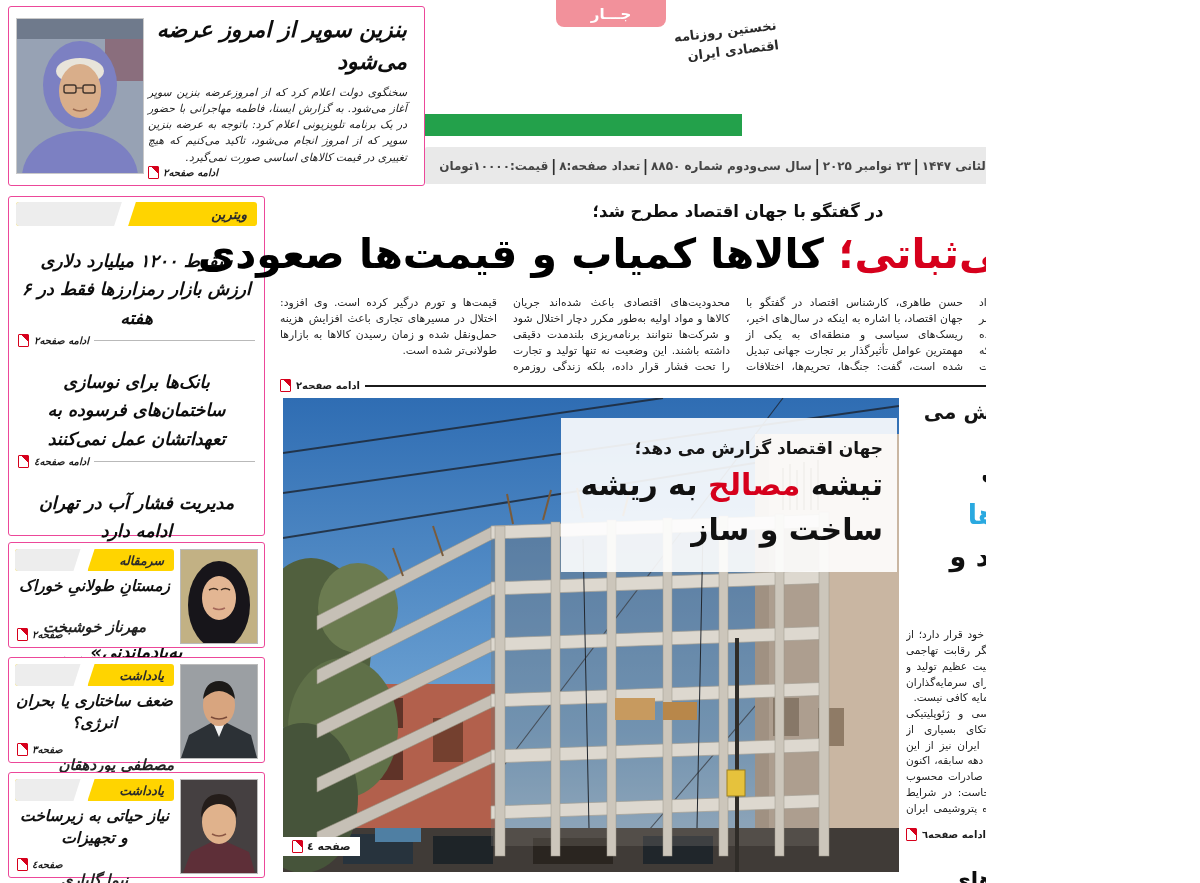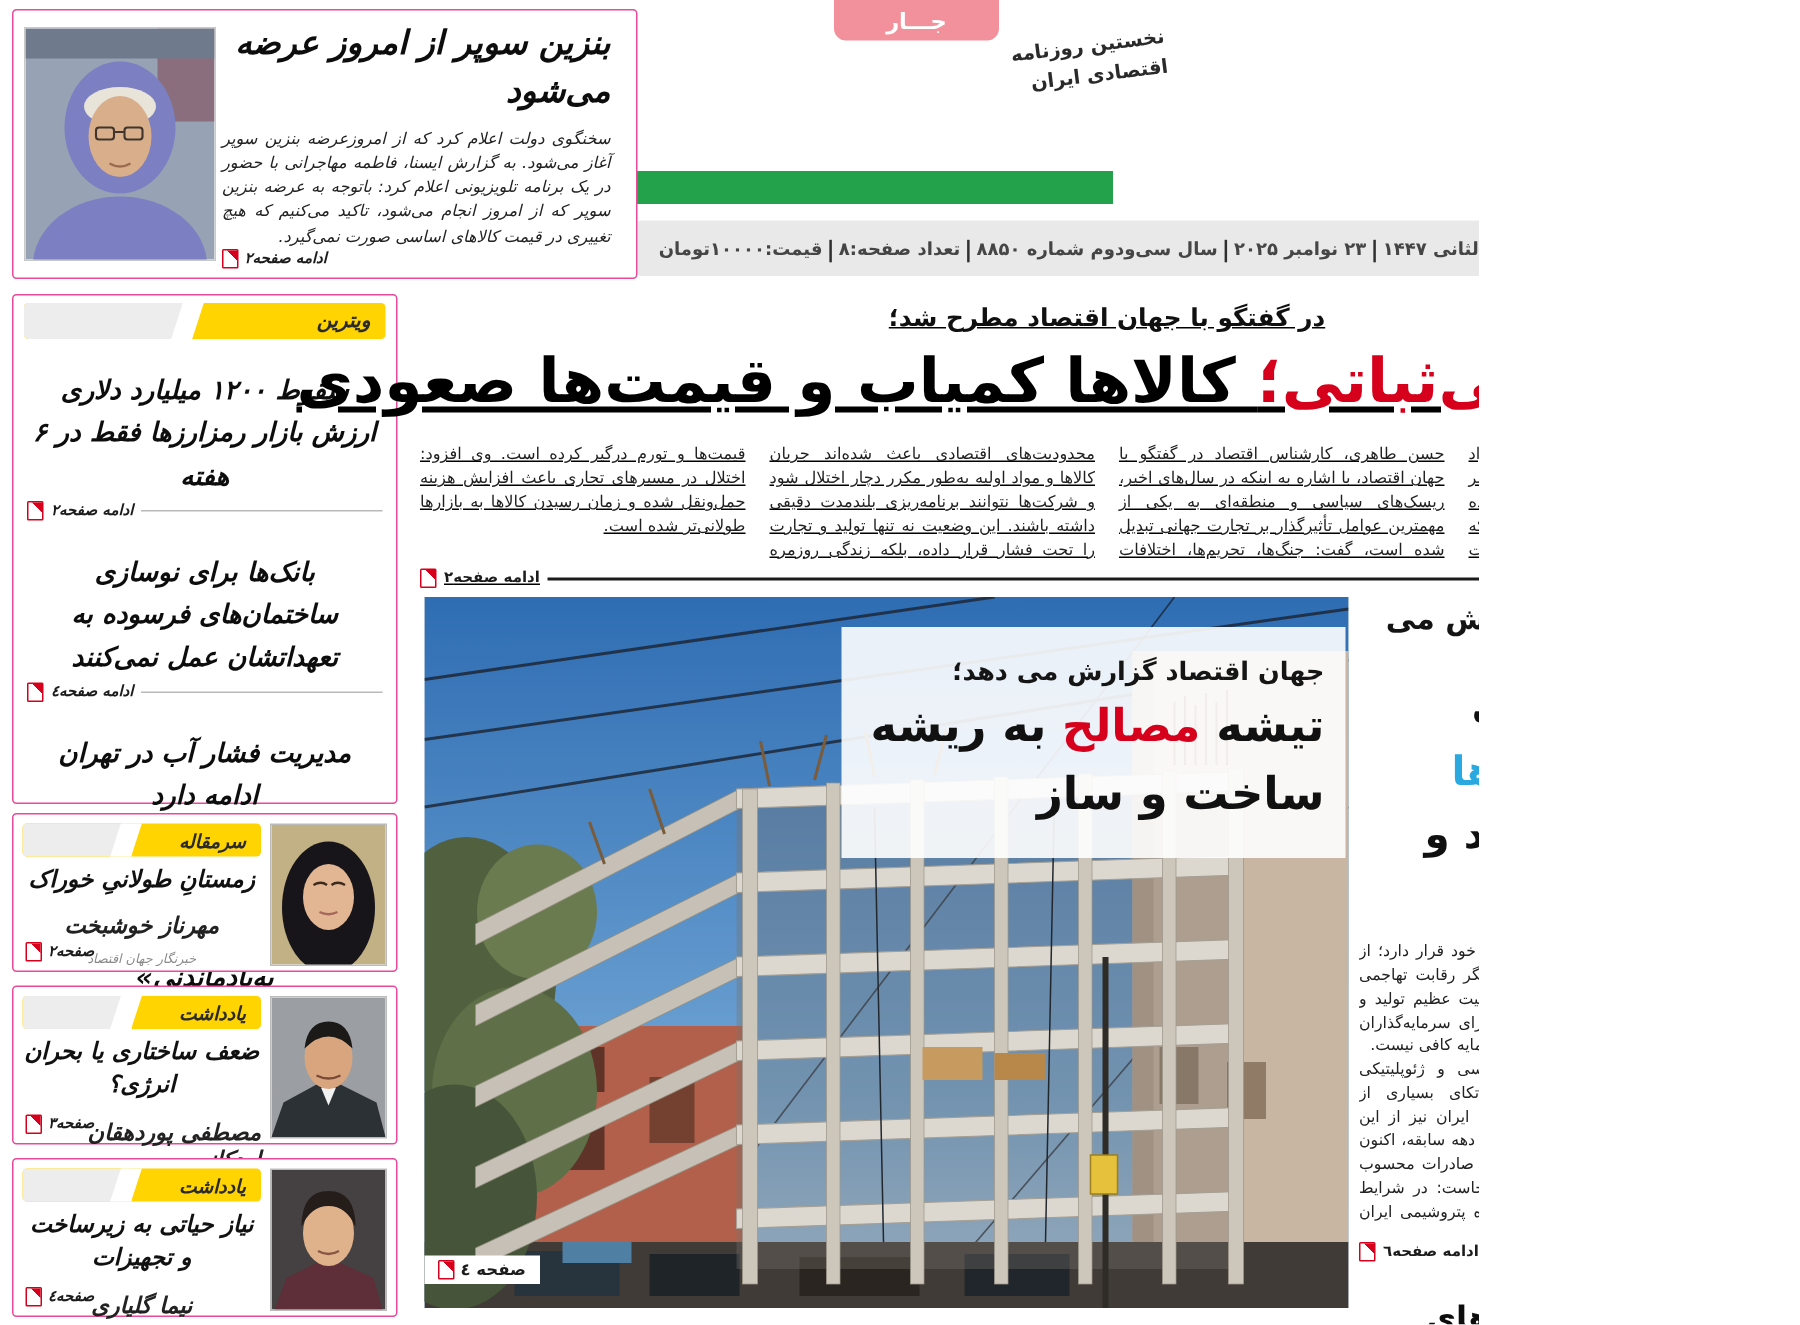--- a/index.html
+++ b/index.html
@@ -47,28 +47,28 @@
   #vitrine{left:8px;top:196px;width:257px;height:340px;padding:5px 7px;}
   .v-item{padding:2px 2px 0 2px;}
   .v-title{font-size:17.5px;font-weight:bold;color:#0d0d0d;text-align:center;line-height:1.62;margin-top:19px;}
   .v-item .rule-row{margin-top:2px;}
 
   
   .op-box{left:8px;width:257px;height:106px;}
   .op-photo{position:absolute;right:6px;top:6px;width:76px;height:93px;border:1px solid #bbb;}
   .op-bar{position:absolute;right:90px;left:6px;top:6px;height:22px;}
   .op-bar .section-bar{height:22px;font-size:12.5px;}
-  .op-content{position:absolute;right:90px;left:6px;top:32px;bottom:4px;display:flex;flex-direction:column;align-items:center;gap:9px;}
+  .op-content{position:absolute;right:90px;left:6px;top:32px;bottom:4px;display:flex;flex-direction:column;align-items:center;gap:19px;}
   .op-title{font-size:15.5px;font-weight:bold;color:#111;text-align:center;line-height:1.45;}
   .op-author{font-size:15px;font-weight:bold;color:#222;margin-top:2px;}
   .op-role{font-size:8.5px;color:#8a8a8a;}
   .op-page{position:absolute;left:8px;bottom:6px;display:flex;direction:ltr;align-items:center;gap:4px;}
 
   
-  #main-story{left:280px;top:202px;width:916px;text-decoration:underline;}
+  #main-story{left:280px;top:202px;width:916px;}
   #main-story .kicker{text-align:center;font-size:16.5px;font-weight:bold;color:#101010;}
   #main-story .headline{text-align:center;font-size:41px;font-weight:bold;line-height:1.35;margin-top:6px;white-space:nowrap;}
   .red{color:#d6001c;}
   .blue{color:#2aa9e0;}
   #main-cols{display:flex;gap:16px;margin-top:13px;height:78px;overflow:hidden;}
   #main-cols .col{flex:1;font-size:10.8px;line-height:1.47;text-align:justify;color:#1f1f1f;}
   #main-story .rule-row{margin-top:6px;}
 
   
   #photo-block{left:283px;top:398px;width:616px;height:474px;background:#9db8cd;}

